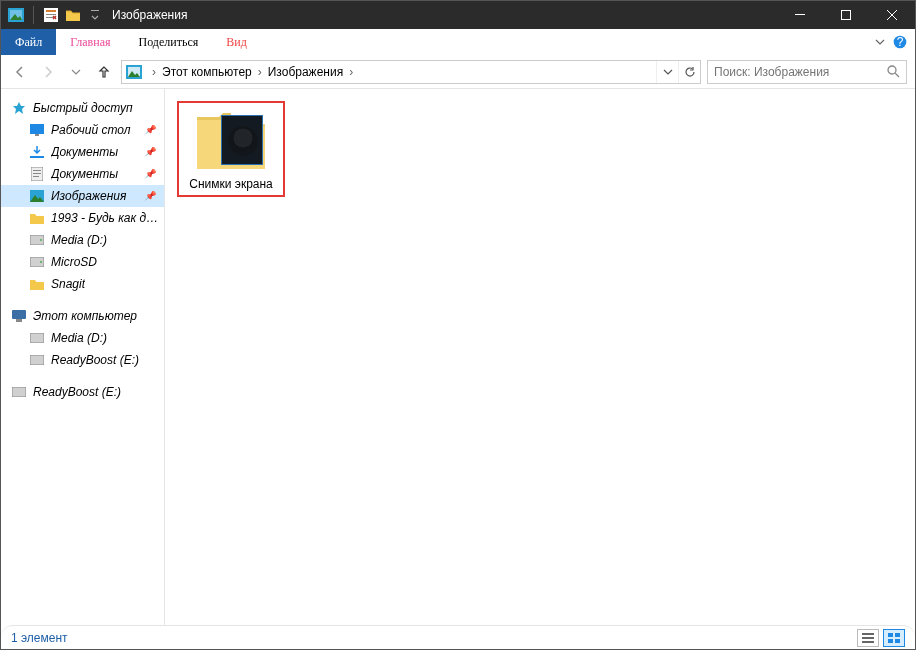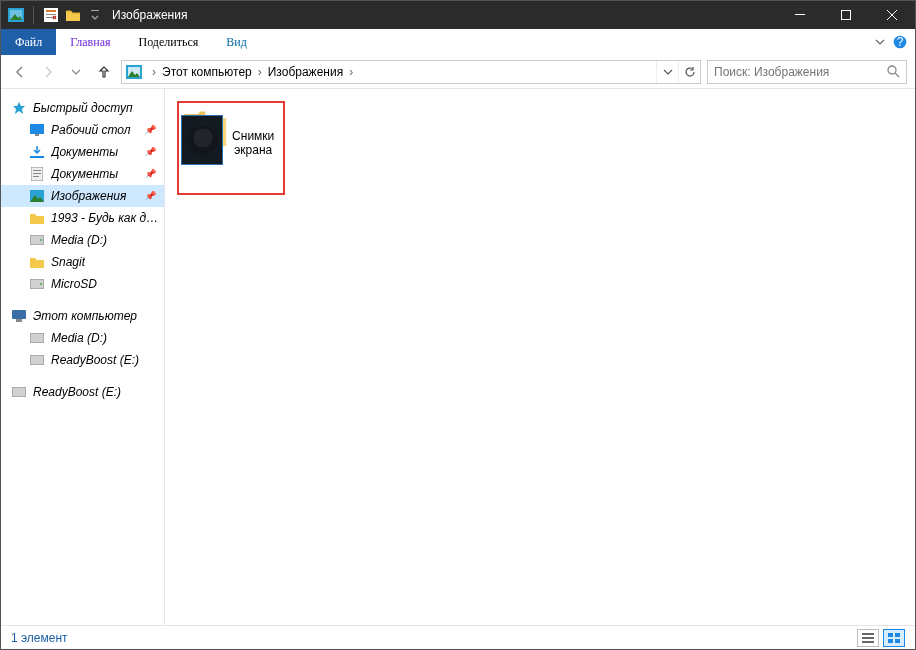--- a/index.html
+++ b/index.html
@@ -12,21 +12,21 @@
 .titlebar .title { margin-left: 8px; font-size: 12px; }
 .titlebar .spacer { flex: 1; }
 .win-controls { display: flex; }
 .win-btn { width: 46px; height: 28px; display: flex; align-items: center; justify-content: center; color: #fff; }
 .qat-sep { width: 1px; height: 18px; background: #555; margin: 0 4px; }
 
 
 .ribbon { background: #2b2b2b; height: 26px; display: flex; align-items: stretch; color: #ddd; }
 .ribbon .tab { padding: 0 14px; display: flex; align-items: center; font-size: 12px; cursor: pointer; font-family: Liberation Serif, serif; }
 .ribbon .tab.file { background: #1e5fa8; color: #fff; }
-.ribbon .tab.active { background: #fff; color: #6d28d9; }
+.ribbon .tab.active { background: #fff; color: #ec4899; }
 .ribbon .rspacer { flex: 1; background: #fff; }
 .ribbon .rright { background: #fff; display: flex; align-items: center; padding-right: 8px; gap: 8px; color: #666; }
 
 
 .addrrow { height: 34px; display: flex; align-items: center; gap: 6px; padding: 4px 8px; background: #fff; border-bottom: 1px solid #e5e5e5; }
 .navbtn { width: 22px; height: 22px; display: flex; align-items: center; justify-content: center; color: #888; }
 .navbtn.enabled { color: #000; }
 .addrbox { flex: 1; height: 24px; border: 1px solid #ccc; display: flex; align-items: center; padding-left: 2px; }
 .addrbox .foldericon { width: 20px; height: 20px; display: flex; align-items: center; justify-content: center; margin-right: 4px; }
 .crumb { padding: 0 2px; display: flex; align-items: center; height: 100%; }
@@ -45,29 +45,29 @@
 .tree-group { margin-bottom: 10px; }
 .tree-item { display: flex; align-items: center; height: 22px; padding-left: 10px; gap: 6px; white-space: nowrap; cursor: pointer; font-style: italic; }
 .tree-item.child { padding-left: 28px; }
 .tree-item .icon { width: 16px; height: 16px; display: flex; align-items: center; justify-content: center; flex-shrink: 0; }
 .tree-item .label { overflow: hidden; text-overflow: ellipsis; }
 .tree-item .pin { margin-left: auto; padding-right: 8px; color: #888; font-size: 9px; }
 .tree-item.selected { background: #cde8ff; }
 
 
 .content { flex: 1; padding: 12px; display: flex; align-content: flex-start; flex-wrap: wrap; background: #fff; }
-.folder-item { width: 108px; display: flex; flex-direction: row; align-items: center; border: 2px solid #e53935; padding: 6px 4px 16px 4px; cursor: pointer; }
+.folder-item { width: 108px; display: flex; flex-direction: column; align-items: center; border: 2px solid #e53935; padding: 6px 4px 4px 4px; cursor: pointer; }
 .folder-icon { width: 72px; height: 62px; position: relative; margin-bottom: 6px; }
 .folder-back { position: absolute; inset: 0; }
 .folder-thumb { position: absolute; right: 4px; top: 6px; width: 42px; height: 50px; background: #131a22; border: 1px solid #2a6fb0; }
 .folder-thumb::after { content:""; position:absolute; left:6px; top:10px; width:30px; height:30px; background: radial-gradient(circle at 50% 40%, #333 0 40%, #111 41% 100%); border-radius: 50%; opacity: .45; }
 .folder-label { text-align: center; line-height: 1.2; }
 
 
-.status { height: 24px; border-top: 1px solid #e5e5e5; display: flex; align-items: center; padding: 0 10px; color: #1e5fa8; font-size: 12px; }
+.status { height: 24px; border-top: 1px solid #e5e5e5; display: flex; align-items: center; padding: 0 10px; color: #1e5fa8; font-size: 12px; border-radius: 12px; }
 .status .sspacer { flex: 1; }
 .viewbtn { width: 22px; height: 18px; border: 1px solid #bbb; margin-left: 4px; display:flex; align-items:center; justify-content:center; color:#666;}
 .viewbtn.active { border-color: #1e88e5; background: #d6ecff; }
 
 svg { display: block; }
 </style>
 </head>
 <body>
 
 <div class="titlebar">
@@ -121,21 +121,21 @@
           <path d="M0 0 L10 10 M10 0 L0 10" stroke="#fff" stroke-width="1"></path>
         </svg>
       </div>
   </div>
 </div>
 
 <div class="ribbon">
   <div class="tab file">Файл</div>
   <div class="tab active">Главная</div>
   <div class="tab" style="background:#fff;color:#000000">Поделиться</div>
-  <div class="tab" style="background:#fff;color:#0369a1">Вид</div>
+  <div class="tab" style="background:#fff;color:#ef4444">Вид</div>
   <div class="rspacer"></div>
   <div class="rright">
     <span>
         <svg width="10" height="10" viewBox="0 0 10 10">
           <path d="M1 3 L5 7 L9 3" stroke="#666" fill="none" stroke-width="1.2"></path>
         </svg>
       </span>
     <span>
         <svg width="14" height="14" viewBox="0 0 14 14">
           <circle cx="7" cy="7" r="6.3" fill="#1e88e5"></circle>
@@ -271,34 +271,34 @@
         <span class="icon">
             <svg width="14" height="10" viewBox="0 0 14 10">
               <rect width="14" height="10" rx="1" fill="#d0d0d0" stroke="#888"></rect>
               <circle cx="11" cy="5" r="1" fill="#4caf50"></circle>
             </svg>
           </span>
         <span class="label">Media (D:)</span>
       </div>
       <div class="tree-item child">
         <span class="icon">
+            <svg width="14" height="10" viewBox="0 0 14 10">
+              <rect width="14" height="10" rx="1" fill="#d0d0d0" stroke="#888"></rect>
+              <circle cx="11" cy="5" r="1" fill="#4caf50"></circle>
+            </svg>
+          </span>
+        <span class="label">MicroSD</span>
+      </div>
+      <div class="tree-item child">
+        <span class="icon">
             <svg width="14" height="12" viewBox="0 0 14 12">
               <path d="M0 2h5l1.5 2H14v8H0z" fill="#f4c84b"></path>
             </svg>
           </span>
         <span class="label">Snagit</span>
-      </div>
-      <div class="tree-item child">
-        <span class="icon">
-            <svg width="14" height="10" viewBox="0 0 14 10">
-              <rect width="14" height="10" rx="1" fill="#d0d0d0" stroke="#888"></rect>
-              <circle cx="11" cy="5" r="1" fill="#4caf50"></circle>
-            </svg>
-          </span>
-        <span class="label">MicroSD</span>
       </div>
     </div>
 
     <div class="tree-group">
       <div class="tree-item">
         <span class="icon">
             <svg width="14" height="12" viewBox="0 0 14 12">
               <rect width="14" height="9" fill="#3a6ea5" rx="1"></rect>
               <rect x="4" y="9" width="6" height="3" fill="#888"></rect>
             </svg>

